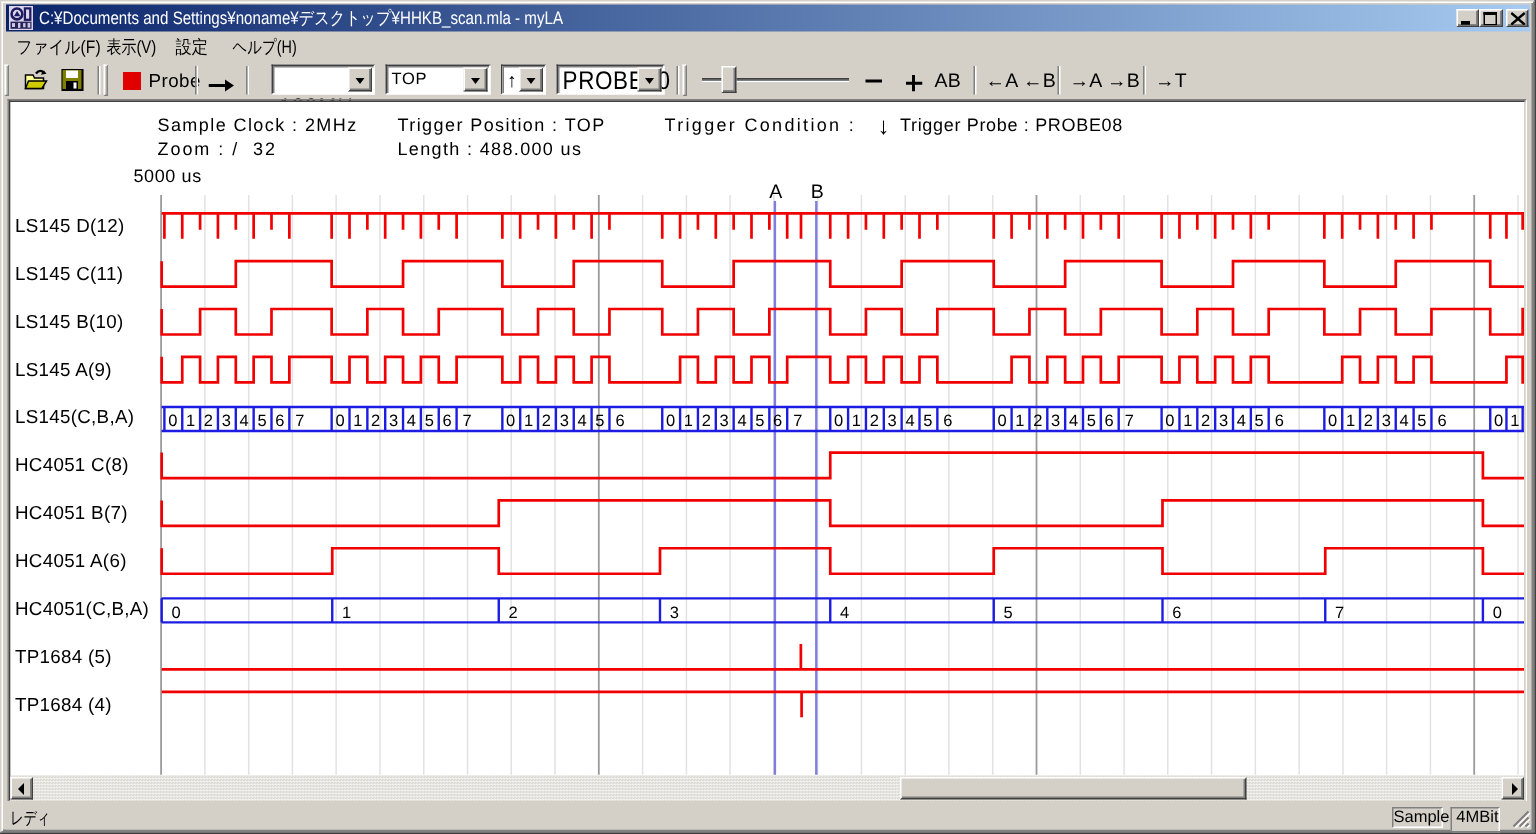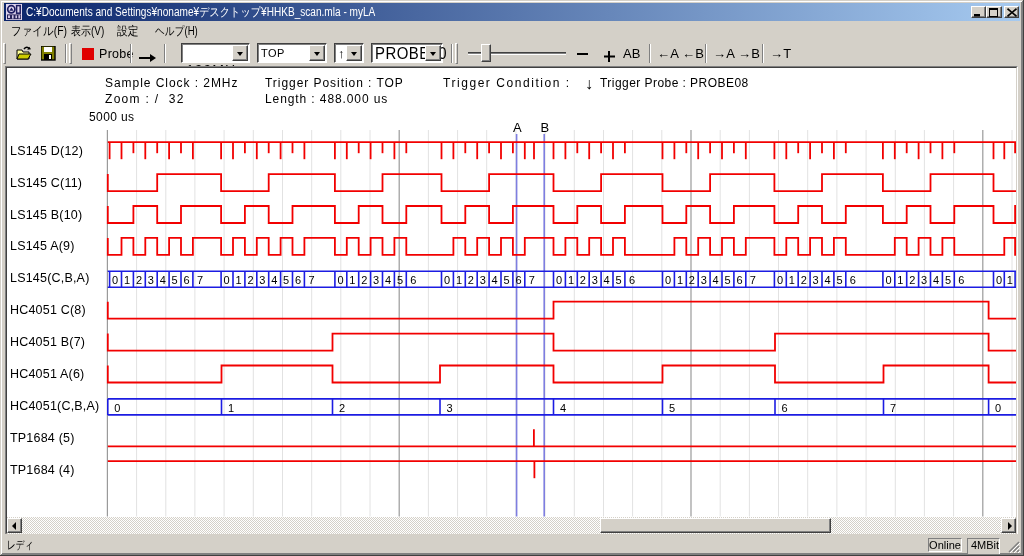--- a/index.html
+++ b/index.html
@@ -391,21 +391,21 @@
   </div>
 <div style="position:absolute;left:1001px;top:518px;width:15px;height:15px;background:#d4d0c8;border-top:1px solid #fff;border-left:1px solid #fff;border-right:1px solid #404040;border-bottom:1px solid #404040;box-shadow:inset -1px -1px 0 #808080;box-sizing:border-box;display:flex;align-items:center;justify-content:center;">
     <svg width="8" height="8">
       <path d="M3 0 L3 8 L7 4 Z" fill="#000"></path>
     </svg>
   </div>
 <div style="position:absolute;left:600px;top:518px;width:231px;height:15px;background:#d4d0c8;border-top:1px solid #fff;border-left:1px solid #fff;border-right:1px solid #404040;border-bottom:1px solid #404040;box-shadow:inset -1px -1px 0 #808080;box-sizing:border-box;"></div>
 <div style="position:absolute;left:4px;top:534px;width:1016px;height:2px;background:#d4d0c8;"></div>
 <div style="position:absolute;left:4px;top:536px;width:1016px;height:17px;background:#d4d0c8;"></div>
 <div style="position:absolute;left:7px;top:539px;height:13px;line-height:13px;font-size:12px;white-space:nowrap;transform-origin:0 50%;transform:scaleX(0.72);">レディ</div>
-<div style="position:absolute;left:928px;top:538px;width:34px;height:14px;background:#d4d0c8;border-top:1px solid #808080;border-left:1px solid #808080;border-right:1px solid #fff;border-bottom:1px solid #fff;box-sizing:border-box;font-size:11px;line-height:12px;text-align:center;">Online</div>
+<div style="position:absolute;left:928px;top:538px;width:34px;height:14px;background:#d4d0c8;border-top:1px solid #808080;border-left:1px solid #808080;border-right:1px solid #fff;border-bottom:1px solid #fff;box-sizing:border-box;font-size:11px;line-height:12px;text-align:center;">Sample</div>
 <div style="position:absolute;left:967px;top:538px;width:33px;height:30px;background:#d4d0c8;border-top:1px solid #808080;border-left:1px solid #808080;border-right:1px solid #fff;border-bottom:1px solid #fff;box-sizing:border-box;font-size:11px;line-height:12px;text-align:right;">4MBit</div>
 <div style="position:absolute;left:1007px;top:539px;width:13px;height:13px;"><svg width="13" height="13">
       <path d="M12 2 L2 12 M12 6 L6 12 M12 10 L10 12" stroke="#808080" stroke-width="1.5"></path>
       <path d="M13 3 L3 13 M13 7 L7 13 M13 11 L11 13" stroke="#fff" stroke-width="1"></path>
     </svg></div>
 <div style="position:absolute;left:1023px;top:0;width:1px;height:556px;background:#404040;"></div>
 <div style="position:absolute;left:1022px;top:1px;width:1px;height:555px;background:#808080;"></div>
 <div style="position:absolute;left:0;top:555px;width:1024px;height:1px;background:#404040;"></div>
 <div style="position:absolute;left:1px;top:554px;width:1022px;height:1px;background:#808080;"></div>
 </body></html>

